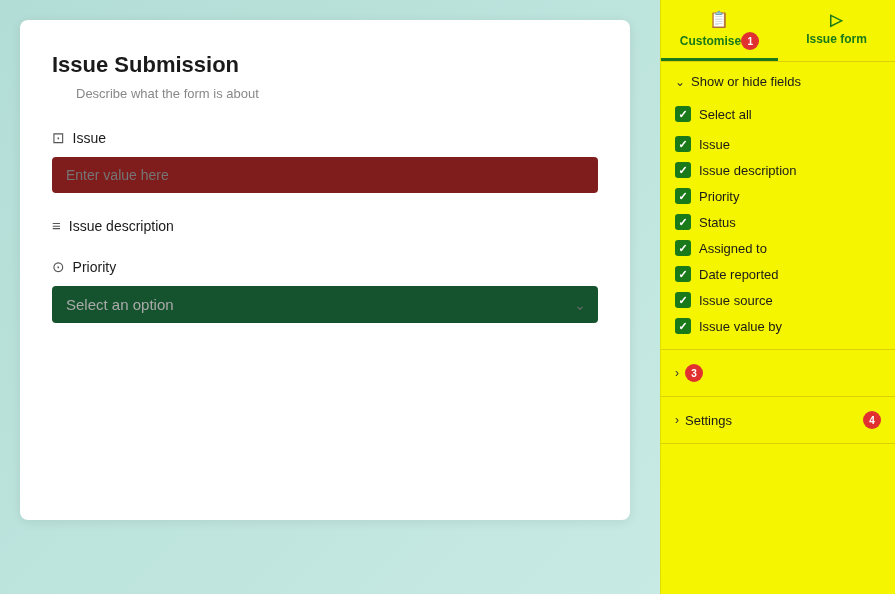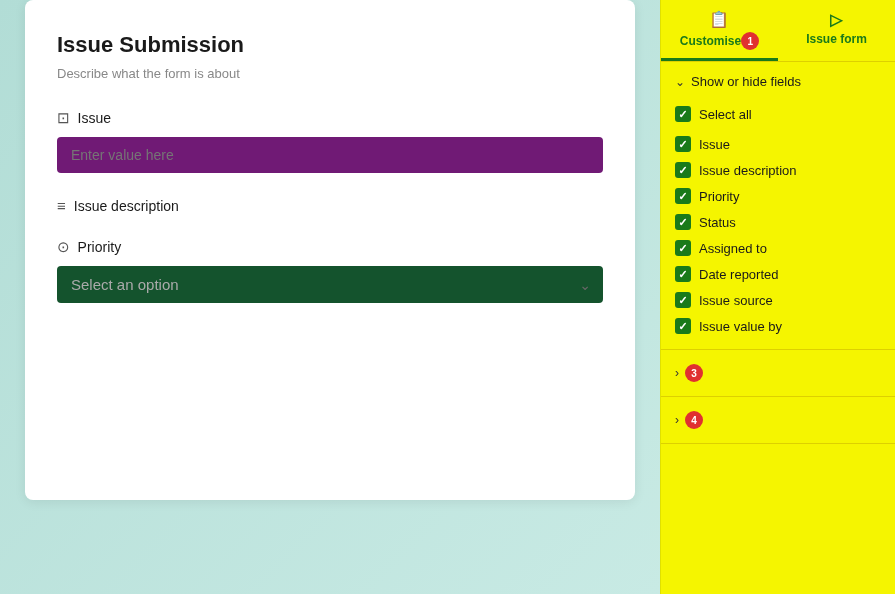--- a/index.html
+++ b/index.html
@@ -9,23 +9,23 @@
       height: 594px;
       display: flex;
       overflow: hidden;
       background: #c8e6e0;
     }
 
     
     .left-panel {
       flex: 1;
       background: linear-gradient(135deg, #b2ddd6 0%, #c8eae4 100%);
+      padding: 20px;
       display: flex;
       align-items: flex-start;
-      justify-content: center;
     }
 
     .form-card {
       background: #ffffff;
       border-radius: 8px;
       padding: 32px 32px 24px 32px;
       width: 610px;
       min-height: 500px;
       box-shadow: 0 2px 12px rgba(0,0,0,0.08);
     }
@@ -34,20 +34,21 @@
       font-size: 22px;
       font-weight: 700;
       color: #1a1a1a;
       margin-bottom: 8px;
     }
 
     .form-subtitle {
       font-size: 13px;
       color: #888;
       margin-bottom: 28px;
+      margin-left: 24px;
     }
 
     .form-field {
       margin-bottom: 24px;
     }
 
     .field-label {
       font-size: 14px;
       font-weight: 500;
       color: #1a1a1a;
@@ -58,21 +59,21 @@
     }
 
     .field-icon {
       color: #555;
       font-size: 15px;
     }
 
     .field-input {
       width: 100%;
       padding: 10px 14px;
-      background: #701a75;
+      background: #7f1d1d;
       border: none;
       border-radius: 4px;
       font-size: 14px;
       color: #aaa;
       outline: none;
     }
 
     .field-textarea {
       width: 100%;
       padding: 10px 14px;
@@ -391,18 +392,19 @@
     <div class="collapsed-section">
       <div class="collapsed-header">
         <span class="collapsed-chevron">›</span>
         <span class="badge-num">3</span>
       </div>
     </div>
 
     <div class="collapsed-section">
       <div class="collapsed-header">
         <span class="collapsed-chevron">›</span>
+        <span class="section-title">Settings</span>
         <span class="badge-num">4</span>
       </div>
     </div>
 
   </div>
 </div>
 
 </body></html>

